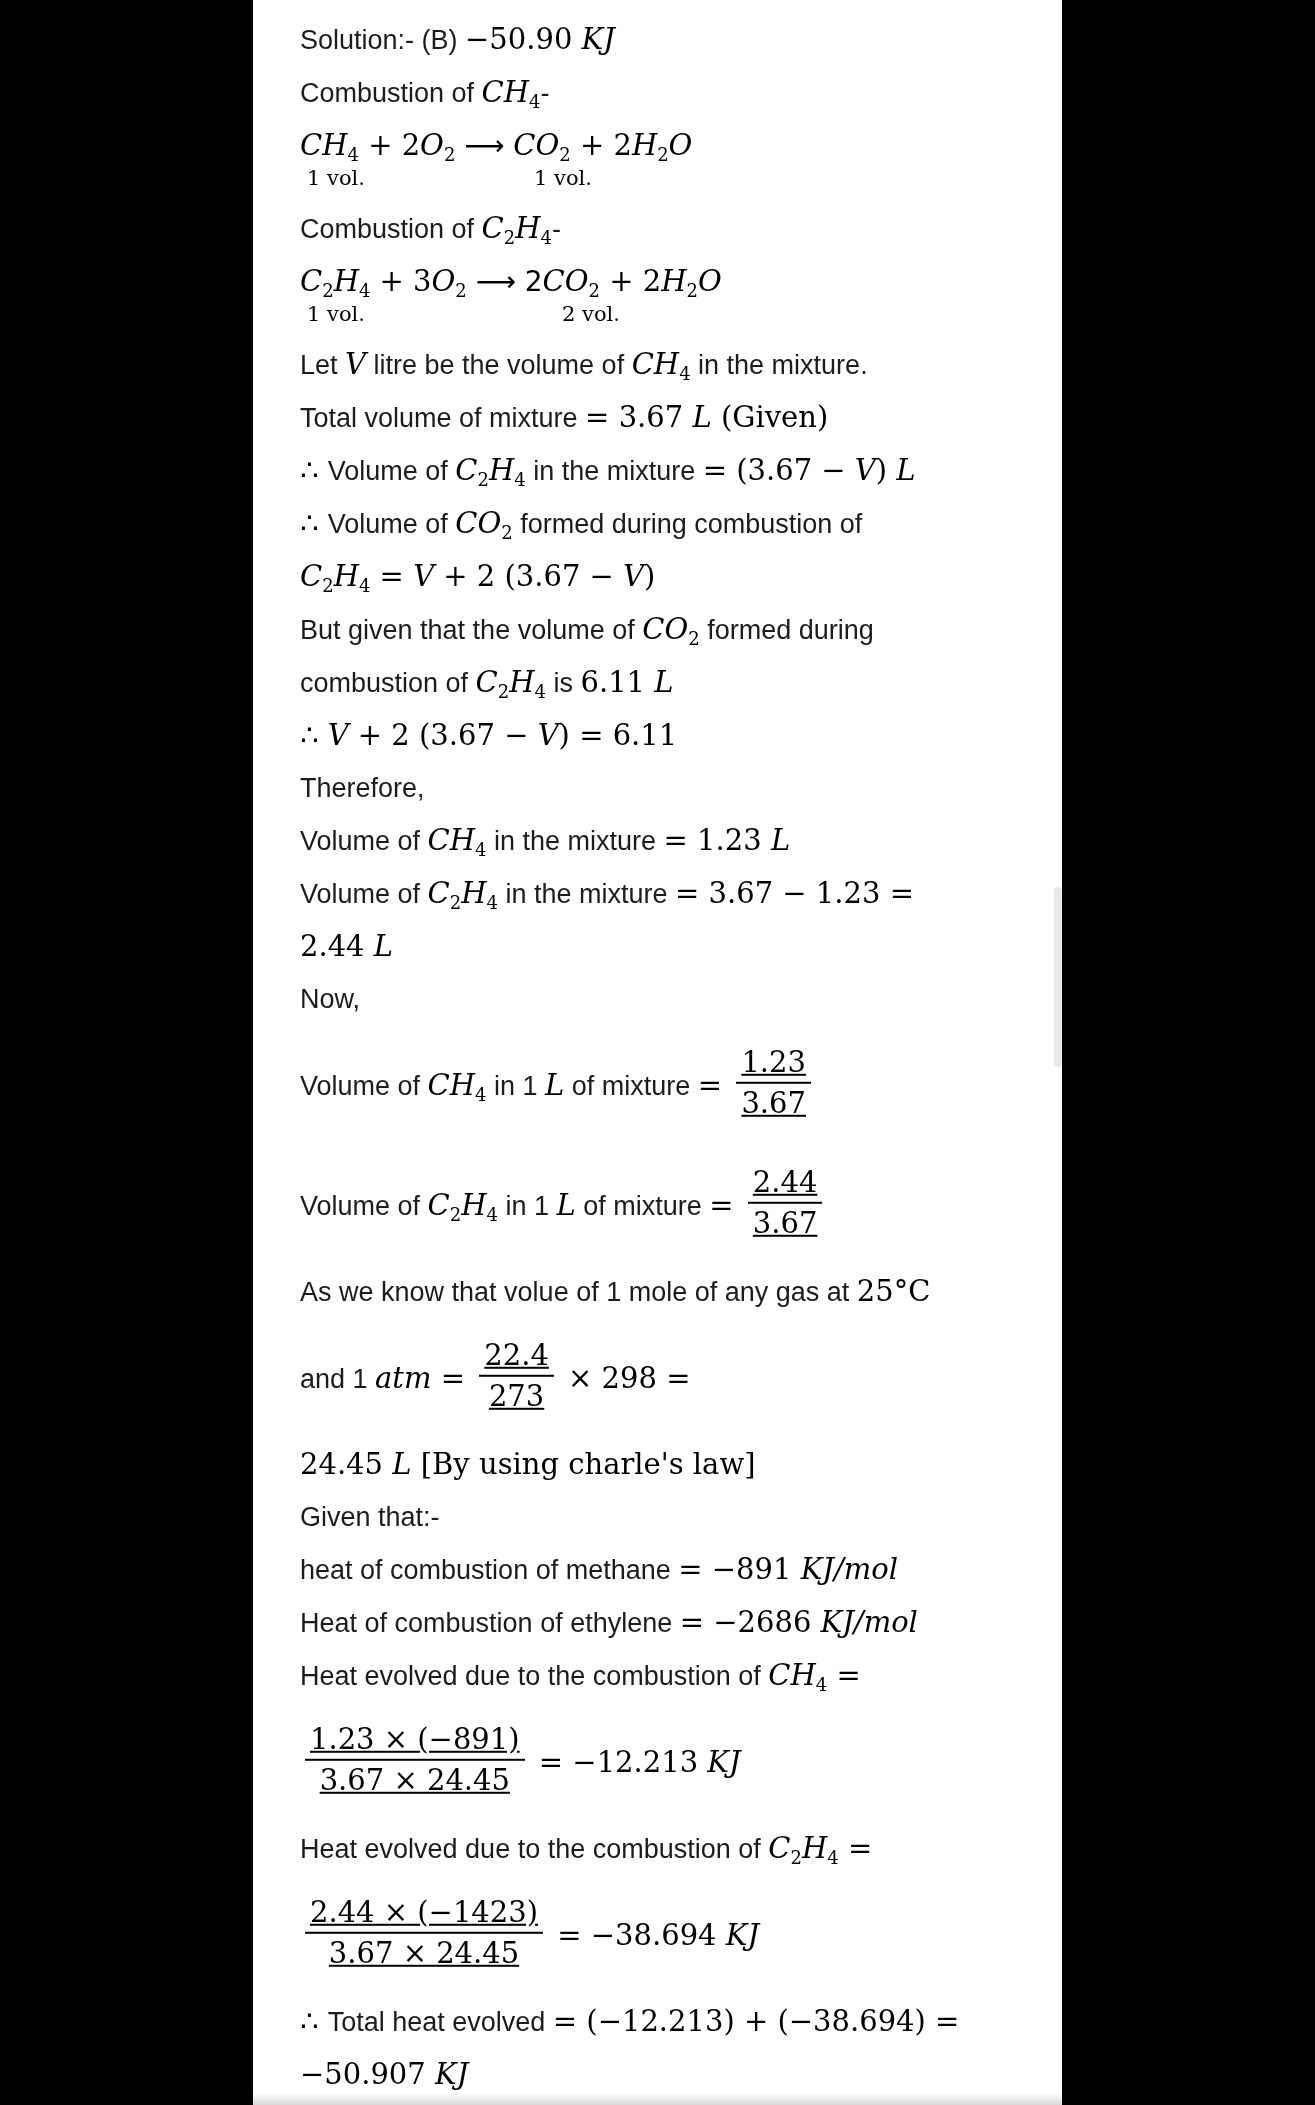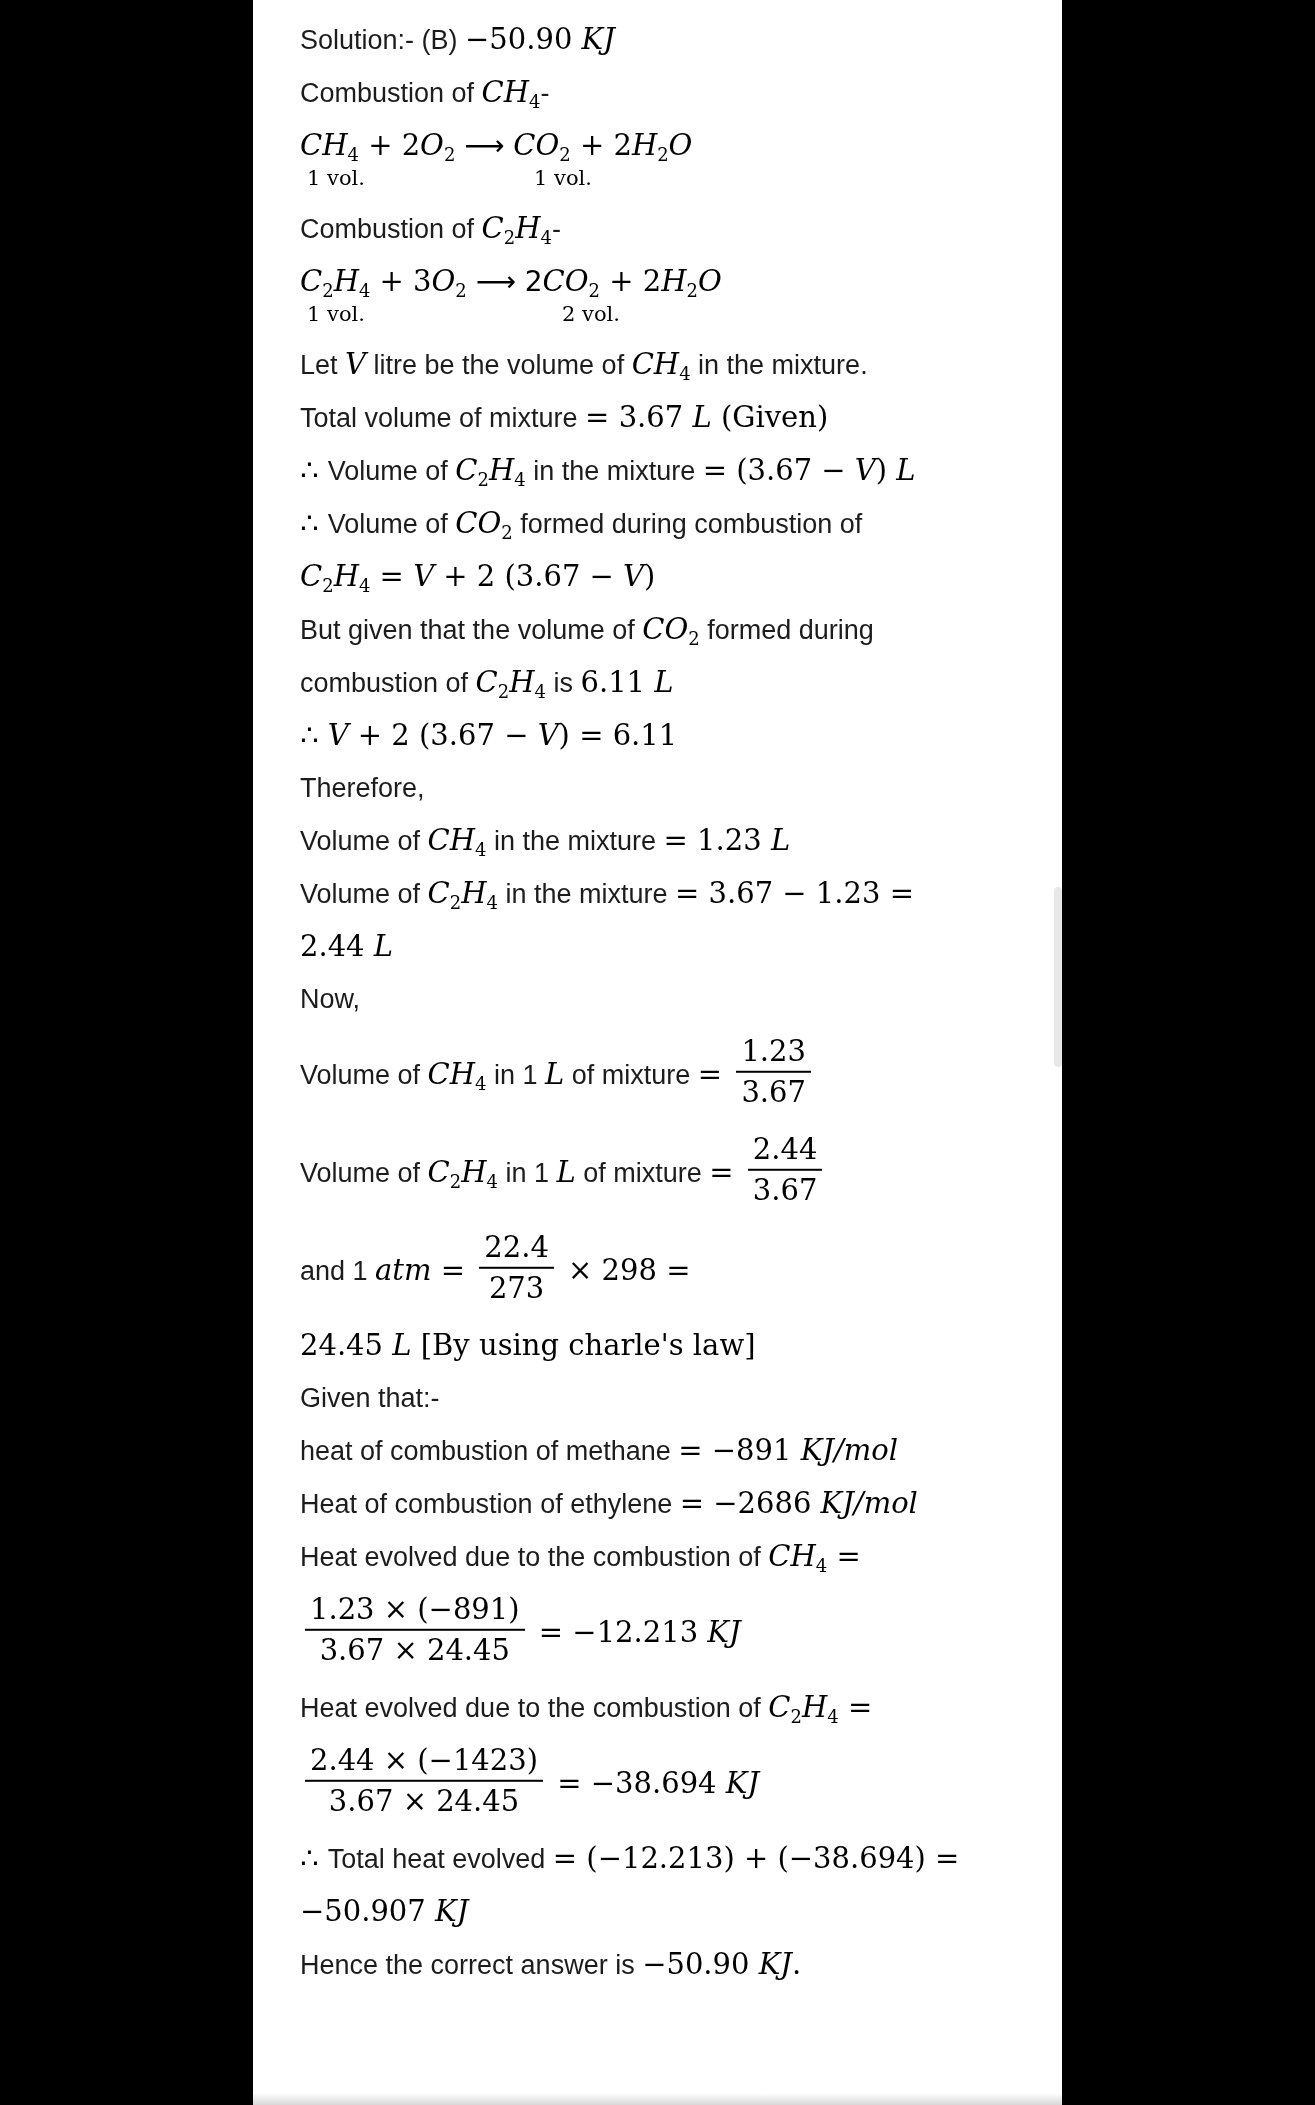--- a/index.html
+++ b/index.html
@@ -47,21 +47,22 @@
   .eq1 .t-vol:nth-of-type(1) { left: 7px; }
   .eq1 .t-vol:nth-of-type(2) { left: 234px; }
   .eq2 .t-vol:nth-of-type(1) { left: 7px; }
   .eq2 .t-vol:nth-of-type(2) { left: 262px; }
   .frac {
     display: inline-block; vertical-align: middle;
     transform: translateY(-0.18em);
     text-align: center;
     font-family: "DejaVu Serif", "DejaVu Sans", serif;
     font-size: 29px; color: #000;
-    margin: 0 5px;
+    margin: 11px 5px;
+    text-decoration: underline;
   }
   .frac .num { display: block; padding: 0 5px 3px; border-bottom: 2px solid #000; line-height: 33px; }
   .frac .den { display: block; padding: 3px 5px 0; line-height: 33px; }
   .frac-line { margin-top: 24px; }
   .scroll-thumb {
     position: absolute; right: 0; top: 887px;
     width: 8px; height: 180px;
     border-radius: 4px;
   }
   .bottom-bar {
@@ -95,20 +96,21 @@
       <div class="line"><span class="t-sans">But given that the volume of </span><span class="t-it">CO<sub>2</sub></span><span class="t-sans"> formed during</span></div>
       <div class="line"><span class="t-sans">combustion of </span><span class="t-it">C<sub>2</sub></span><span class="t-it">H<sub>4</sub></span><span class="t-sans"> is </span><span class="t-rm">6.11 </span><span class="t-it">L</span></div>
       <div class="line"><span class="t-rm">∴ </span><span class="t-it">V</span><span class="t-rm"> + 2 (3.67 − </span><span class="t-it">V</span><span class="t-rm">) = 6.11</span></div>
       <div class="line"><span class="t-sans">Therefore,</span></div>
       <div class="line"><span class="t-sans">Volume of </span><span class="t-it">CH<sub>4</sub></span><span class="t-sans"> in the mixture </span><span class="t-rm">= 1.23 </span><span class="t-it">L</span></div>
       <div class="line"><span class="t-sans">Volume of </span><span class="t-it">C<sub>2</sub></span><span class="t-it">H<sub>4</sub></span><span class="t-sans"> in the mixture </span><span class="t-rm">= 3.67 − 1.23 =</span></div>
       <div class="line"><span class="t-rm">2.44 </span><span class="t-it">L</span></div>
       <div class="line"><span class="t-sans">Now,</span></div>
       <div class="line frac-line"><span class="t-sans">Volume of </span><span class="t-it">CH<sub>4</sub></span><span class="t-sans"> in 1 </span><span class="t-it">L</span><span class="t-sans"> of mixture </span><span class="t-rm">= </span><span class="frac"><span class="num">1.23</span><span class="den">3.67</span></span></div>
       <div class="line frac-line"><span class="t-sans">Volume of </span><span class="t-it">C<sub>2</sub></span><span class="t-it">H<sub>4</sub></span><span class="t-sans"> in 1 </span><span class="t-it">L</span><span class="t-sans"> of mixture </span><span class="t-rm">= </span><span class="frac"><span class="num">2.44</span><span class="den">3.67</span></span></div>
+      <div class="line"><span class="t-sans">As we know that volue of 1 mole of any gas at </span><span class="t-rm">25°C</span></div>
       <div class="line frac-line"><span class="t-sans">and 1 </span><span class="t-it">atm</span><span class="t-rm"> = </span><span class="frac"><span class="num">22.4</span><span class="den">273</span></span><span class="t-rm"> × 298 =</span></div>
       <div class="line"><span class="t-rm">24.45 </span><span class="t-it">L</span><span class="t-rm"> [By using charle's law]</span></div>
       <div class="line"><span class="t-sans">Given that:-</span></div>
       <div class="line"><span class="t-sans">heat of combustion of methane </span><span class="t-rm">= −891 </span><span class="t-it">KJ/mol</span></div>
       <div class="line"><span class="t-sans">Heat of combustion of ethylene </span><span class="t-rm">= −2686 </span><span class="t-it">KJ/mol</span></div>
       <div class="line"><span class="t-sans">Heat evolved due to the combustion of </span><span class="t-it">CH<sub>4</sub></span><span class="t-rm"> =</span></div>
       <div class="line frac-line big-frac"><span class="frac"><span class="num">1.23 × (−891)</span><span class="den">3.67 × 24.45</span></span><span class="t-rm"> = −12.213 </span><span class="t-it">KJ</span></div>
       <div class="line"><span class="t-sans">Heat evolved due to the combustion of </span><span class="t-it">C<sub>2</sub></span><span class="t-it">H<sub>4</sub></span><span class="t-rm"> =</span></div>
       <div class="line frac-line big-frac"><span class="frac"><span class="num">2.44 × (−1423)</span><span class="den">3.67 × 24.45</span></span><span class="t-rm"> = −38.694 </span><span class="t-it">KJ</span></div>
       <div class="line"><span class="t-rm">∴ </span><span class="t-sans">Total heat evolved </span><span class="t-rm">= (−12.213) + (−38.694) =</span></div>

